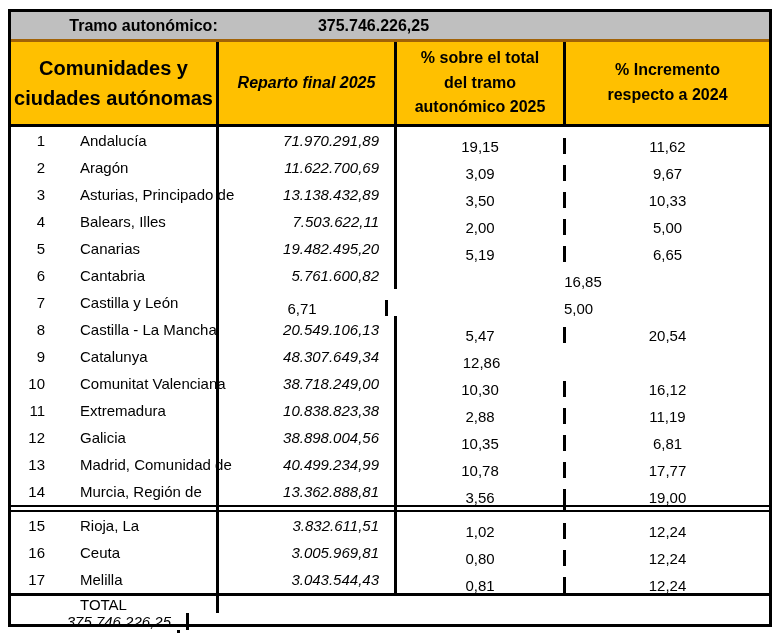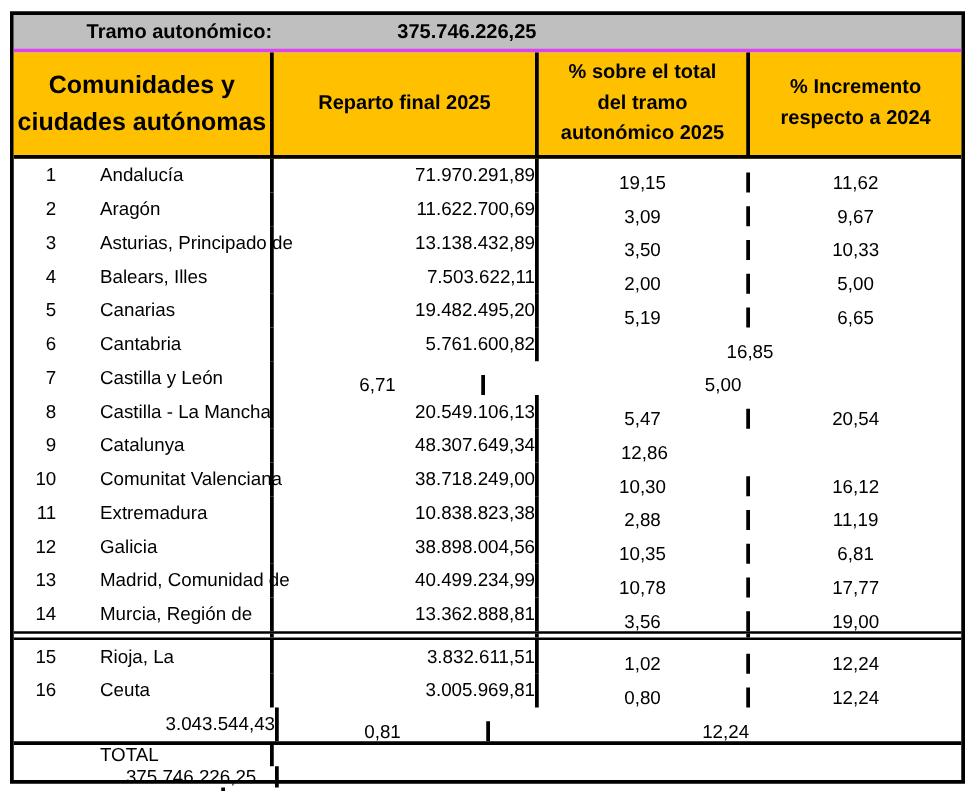--- a/index.html
+++ b/index.html
@@ -9,41 +9,41 @@
     -webkit-font-smoothing:antialiased;
   }
   .tbl{
     position:absolute;left:8px;top:9px;width:758px;
     border:3px solid #000;background:#fff;
   }
   .flexrow{display:flex;align-items:stretch;}
   .cell{box-sizing:border-box;border-right:3px solid #000;display:flex;align-items:center;}
   .cell:last-child{border-right:none;}
   .c1{width:208px;}
-  .c2{width:212px;}
+  .c2{width:178px;font-style:italic;}
   .c3{width:169px;}
   .c4{flex:1;}
   
   .graybar{
-    height:27px;background:#BFBFBF;border-bottom:3px solid #d946ef;
+    height:27px;background:#BFBFBF;border-bottom:3px solid #a16207;
     display:flex;align-items:center;font-weight:bold;font-size:16px;
   }
   .graybar .lbl{width:265px;text-align:center;}
   .graybar .val{width:195px;text-align:center;}
   
   .hdr{background:#FFC000;border-bottom:3px solid #000;height:82px;}
   .hdr .cell{justify-content:center;text-align:center;white-space:pre-line;
     font-weight:bold;font-size:16px;line-height:1.55;}
   .hdr .c1{font-size:20px;line-height:1.5;}
   
   .row{height:27px;font-size:15px;}
   .row .c1{padding-left:10px;}
   .num{display:inline-block;width:24px;text-align:right;flex:0 0 24px;}
   .nm{margin-left:35px;white-space:nowrap;}
-  .row .c2{justify-content:flex-end;}
+  .row .c2{justify-content:flex-end;padding-right:15px;}
   .row .c3,.row .c4{justify-content:center;margin-top:11px;}
   
   .divider{height:3px;border-top:2px solid #000;border-bottom:2px solid #000;}
   .divider .cell{height:3px;}
   
   .total{border-top:3px solid #000;height:28px;font-size:15px;flex-direction:column;}
   .total .c1{padding-left:10px;}
   .total .c2{justify-content:flex-end;padding-right:15px;}
   .total .c3,.total .c4{justify-content:center;}
 </style>
@@ -229,20 +229,24 @@
     <div class="cell c1">
       <span class="num">16</span>
       <span class="nm">Ceuta</span>
     </div>
     <div class="cell c2">3.005.969,81</div>
     <div class="cell c3">0,80</div>
     <div class="cell c4">12,24</div>
   </div>
 
   <div class="row flexrow">
+    <div class="cell c1">
+      <span class="num">17</span>
+      <span class="nm">Melilla</span>
+    </div>
     <div class="cell c2">3.043.544,43</div>
     <div class="cell c3">0,81</div>
     <div class="cell c4">12,24</div>
   </div>
 </div>
 
   <div class="total flexrow">
     <div class="cell c1">
       <span class="num"></span>
       <span class="nm">TOTAL</span>

